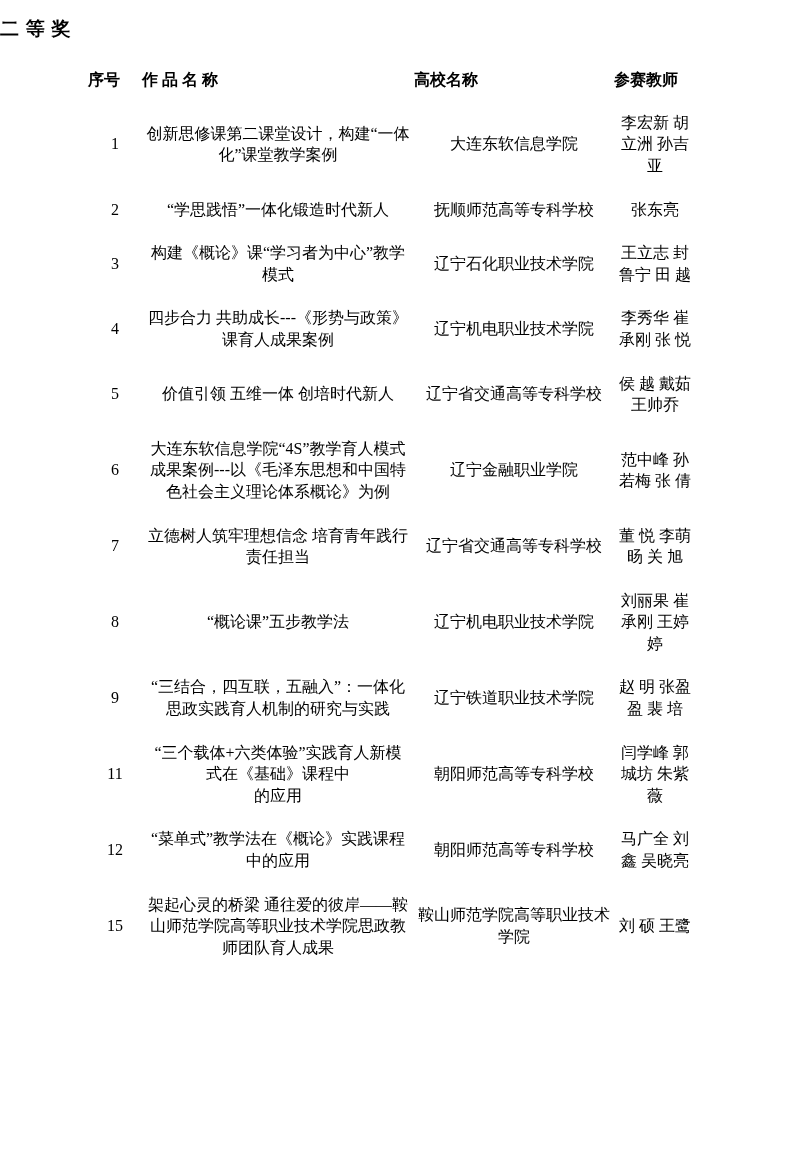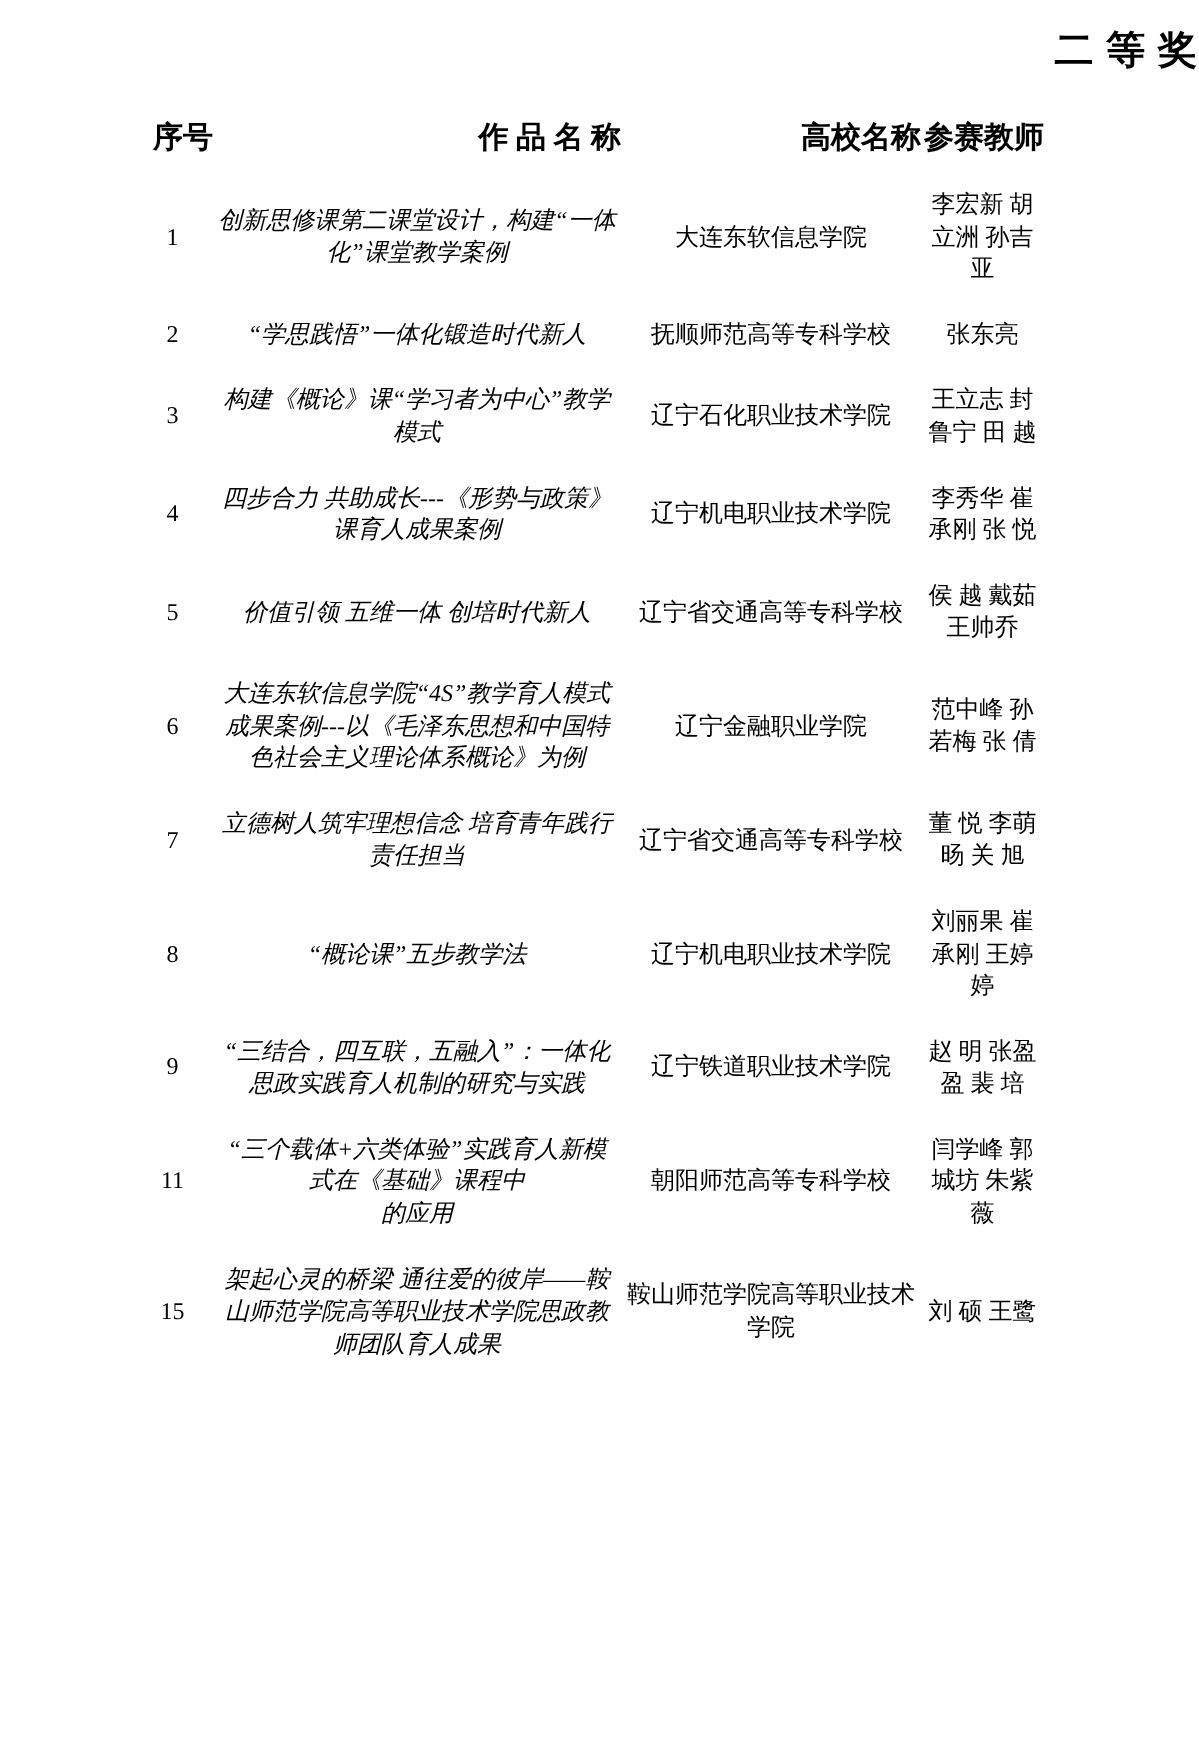--- a/index.html
+++ b/index.html
@@ -14,57 +14,56 @@
     color: #000000;
     font-family: "Liberation Serif", "DejaVu Serif", serif;
   }
   .doc-page {
     width: 799px;
     height: 1161px;
     background: #ffffff;
   }
   .doc-title {
     margin: 16px 0 4px 0;
-    text-align: right;
-    font-size: 26px;
+    text-align: left;
+    font-size: 19px;
     font-weight: 700;
     letter-spacing: 1px;
     color: #000000;
   }
   table.award-table {
     border-collapse: collapse;
     table-layout: fixed;
     width: 608px;
     margin: 24px 0 0 88px;
     border: none;
   }
   table.award-table col.c-no      { width: 54px; }
   table.award-table col.c-work    { width: 272px; }
   table.award-table col.c-school  { width: 200px; }
   table.award-table col.c-teacher { width: 82px; }
   table.award-table th {
-    font-size: 20px;
+    font-size: 16px;
     font-weight: 700;
-    text-align: right;
+    text-align: left;
     vertical-align: middle;
     padding: 4px 0 10px 0;
     line-height: 1.3;
   }
   table.award-table td {
     font-size: 16px;
     font-weight: 400;
     text-align: center;
     vertical-align: middle;
     padding: 11px 2px;
     line-height: 1.35;
     word-break: break-word;
   }
   td.cell-work {
     white-space: pre-line;
-    font-style: italic;
   }
 </style>
 </head>
 <body>
 
 <div class="doc-page">
 
   <h1 class="doc-title">二 等 奖</h1>
 
   <table class="award-table">
@@ -149,20 +148,26 @@
 
     <tr>
       <td class="cell-no">11</td>
       <td class="cell-work">“三个载体+六类体验”实践育人新模
 式在《基础》课程中
 的应用</td>
       <td class="cell-school">朝阳师范高等专科学校</td>
       <td class="cell-teacher">闫学峰 郭城坊 朱紫薇</td>
     </tr>
 
+    <tr>
+      <td class="cell-no">12</td>
+      <td class="cell-work">“菜单式”教学法在《概论》实践课程中的应用</td>
+      <td class="cell-school">朝阳师范高等专科学校</td>
+      <td class="cell-teacher">马广全 刘鑫 吴晓亮</td>
+    </tr>
 
 
 
     <tr>
       <td class="cell-no">15</td>
       <td class="cell-work">架起心灵的桥梁 通往爱的彼岸——鞍山师范学院高等职业技术学院思政教师团队育人成果</td>
       <td class="cell-school">鞍山师范学院高等职业技术学院</td>
       <td class="cell-teacher">刘 硕 王鹭</td>
     </tr>
   </tbody>

